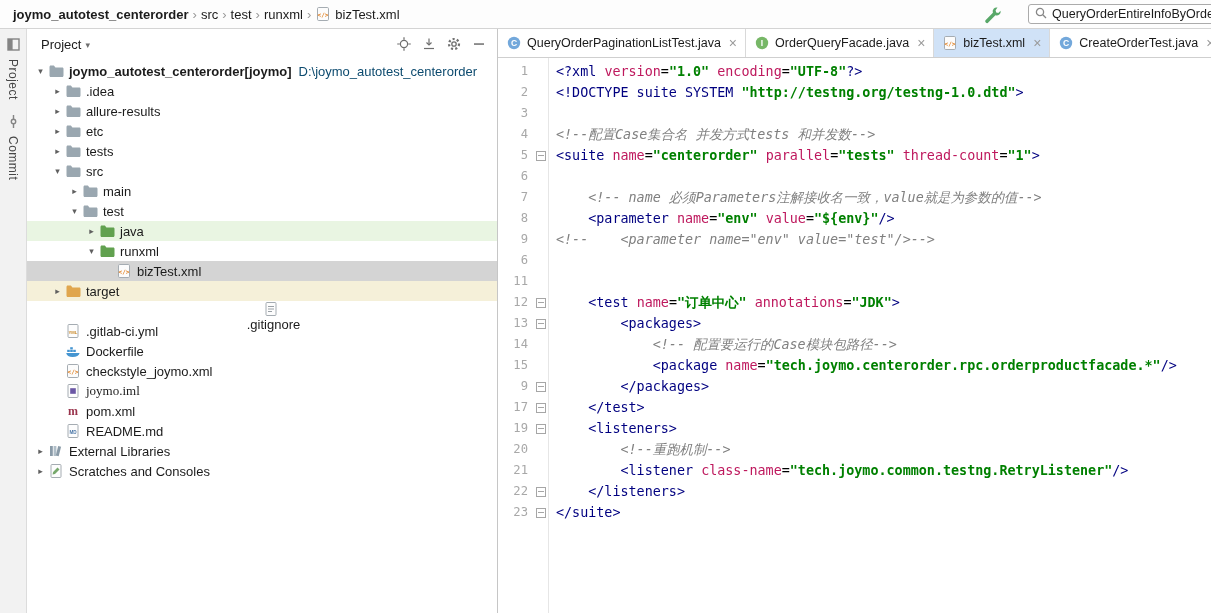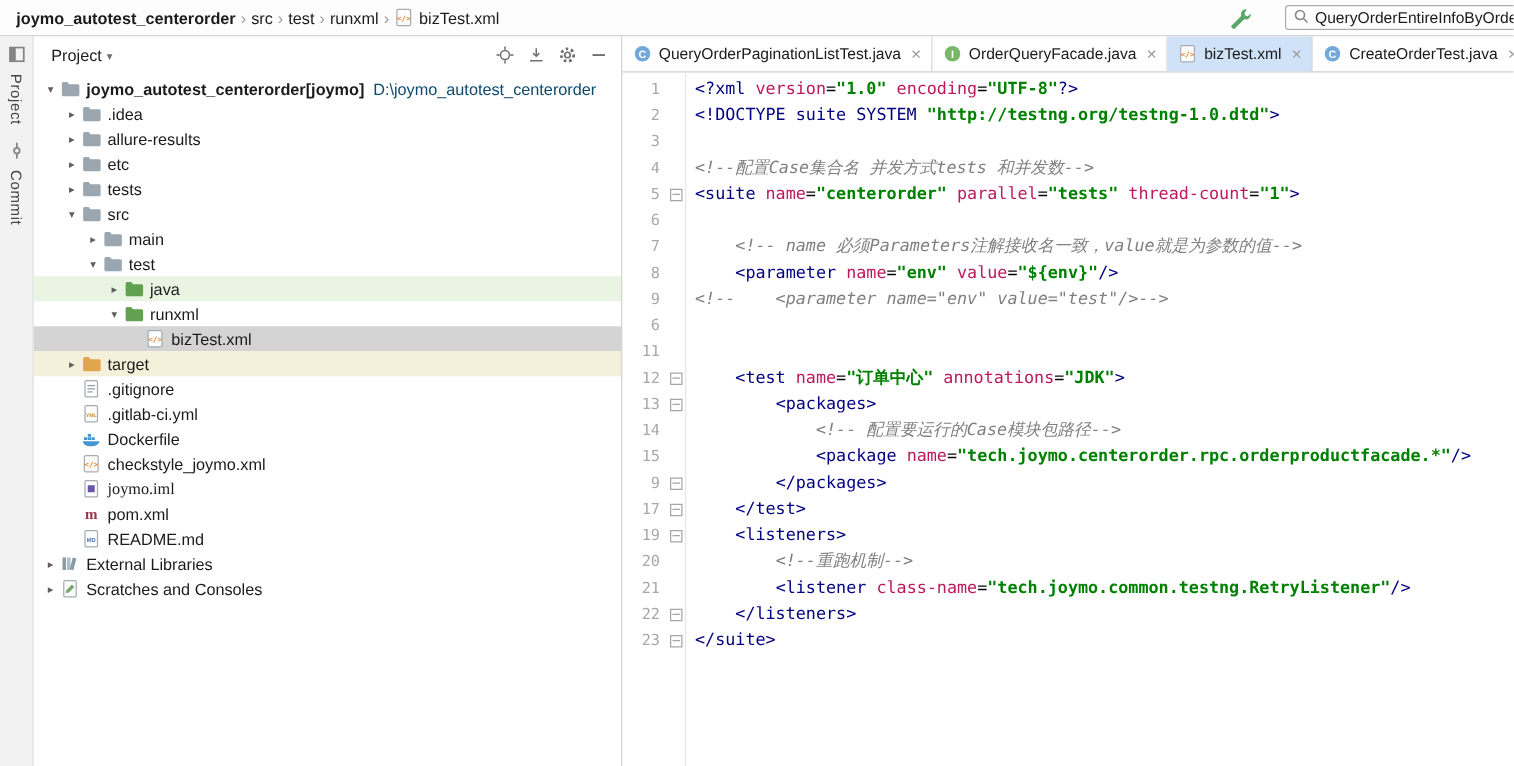--- a/index.html
+++ b/index.html
@@ -260,21 +260,21 @@
           </div>
           <div class="trow hl-yellow" style="padding-left: 23px;">
             <span class="arrow">▸</span>
             <span class="ticon">
               <svg width="16" height="16" viewBox="0 0 16 16">
                 <path fill="#E0A64E" d="M1.5 4c0-.8.5-1.5 1.2-1.5h3.2l1.5 1.9h6.9c.7 0 1.2.6 1.2 1.4v6.7c0 .8-.5 1.5-1.2 1.5H2.7c-.7 0-1.2-.7-1.2-1.5z"></path>
               </svg>
             </span>
             <span class="tlabel">target</span>
           </div>
-          <div class="trow" style="padding-left: 23px;">
+          <div class="trow" style="padding-left: 23px; flex-direction: column;">
             <span class="arrow"></span>
             <span class="ticon">
               <svg width="16" height="16" viewBox="0 0 16 16">
                 <rect x="3" y="1.5" width="10" height="13" rx="1" fill="#FDFDFD" stroke="#A5ACB2"></rect>
                 <path d="M5 5.5h6M5 8h6M5 10.5h4" stroke="#9AA0A6" stroke-width="1"></path>
               </svg>
             </span>
             <span class="tlabel">.gitignore</span>
           </div>
           <div class="trow" style="padding-left: 23px;">

